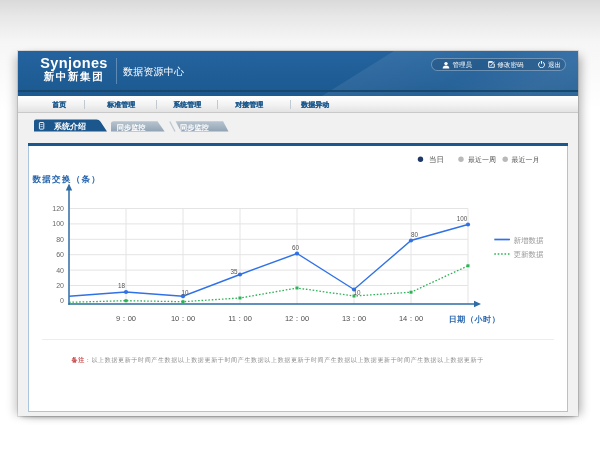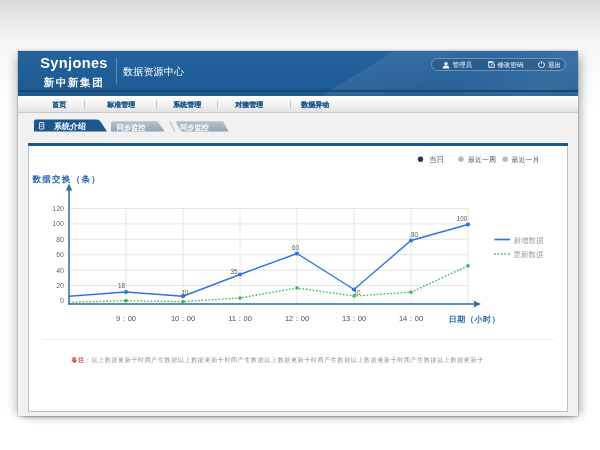--- a/index.html
+++ b/index.html
@@ -16,21 +16,21 @@
 }
 
 .hdr { position:absolute; left:0; top:0; width:560px; height:56px;
   background:linear-gradient(180deg,#24639e 0%,#1e5c95 55%,#1b578d 100%); overflow:hidden; }
 .shine1 { position:absolute; left:336px; top:-10px; width:340px; height:70px;
   background:linear-gradient(90deg, rgba(255,255,255,0.08) 0%, rgba(255,255,255,0.045) 32%, rgba(255,255,255,0.10) 58%, rgba(255,255,255,0.07) 100%);
   transform:skewX(-58deg); }
 .hdr-dark { position:absolute; left:0; top:38.5px; width:560px; height:2.5px; background:#17496f; }
 .logo1 { position:absolute; left:20px; top:3.5px; width:72px; text-align:center; color:#fff;
   font-size:14.5px; font-weight:bold; letter-spacing:0.4px; }
-.logo2 { position:absolute; left:20px; top:25px; width:72px; text-align:center; color:#fff;
+.logo2 { position:absolute; left:20px; top:19px; width:72px; text-align:center; color:#fff;
   font-size:10.5px; font-weight:bold; letter-spacing:1.6px; }
 .hdr-sep { position:absolute; left:98px; top:7px; width:1px; height:26px; background:rgba(255,255,255,0.28); }
 .hdr-title { position:absolute; left:105px; top:13.5px; color:#fff; font-size:10px; letter-spacing:0.2px; }
 .pill { position:absolute; left:413px; top:6.5px; width:135px; height:13.5px;
   border:1px solid rgba(255,255,255,0.32); border-radius:7px;
   background:rgba(0,0,0,0.10); white-space:nowrap;
   color:#fff; font-size:6.5px; }
 .pill span.t { position:absolute; top:2.6px; white-space:nowrap; }
 .pill .ic { position:absolute; top:2.6px; height:7px; }
 

